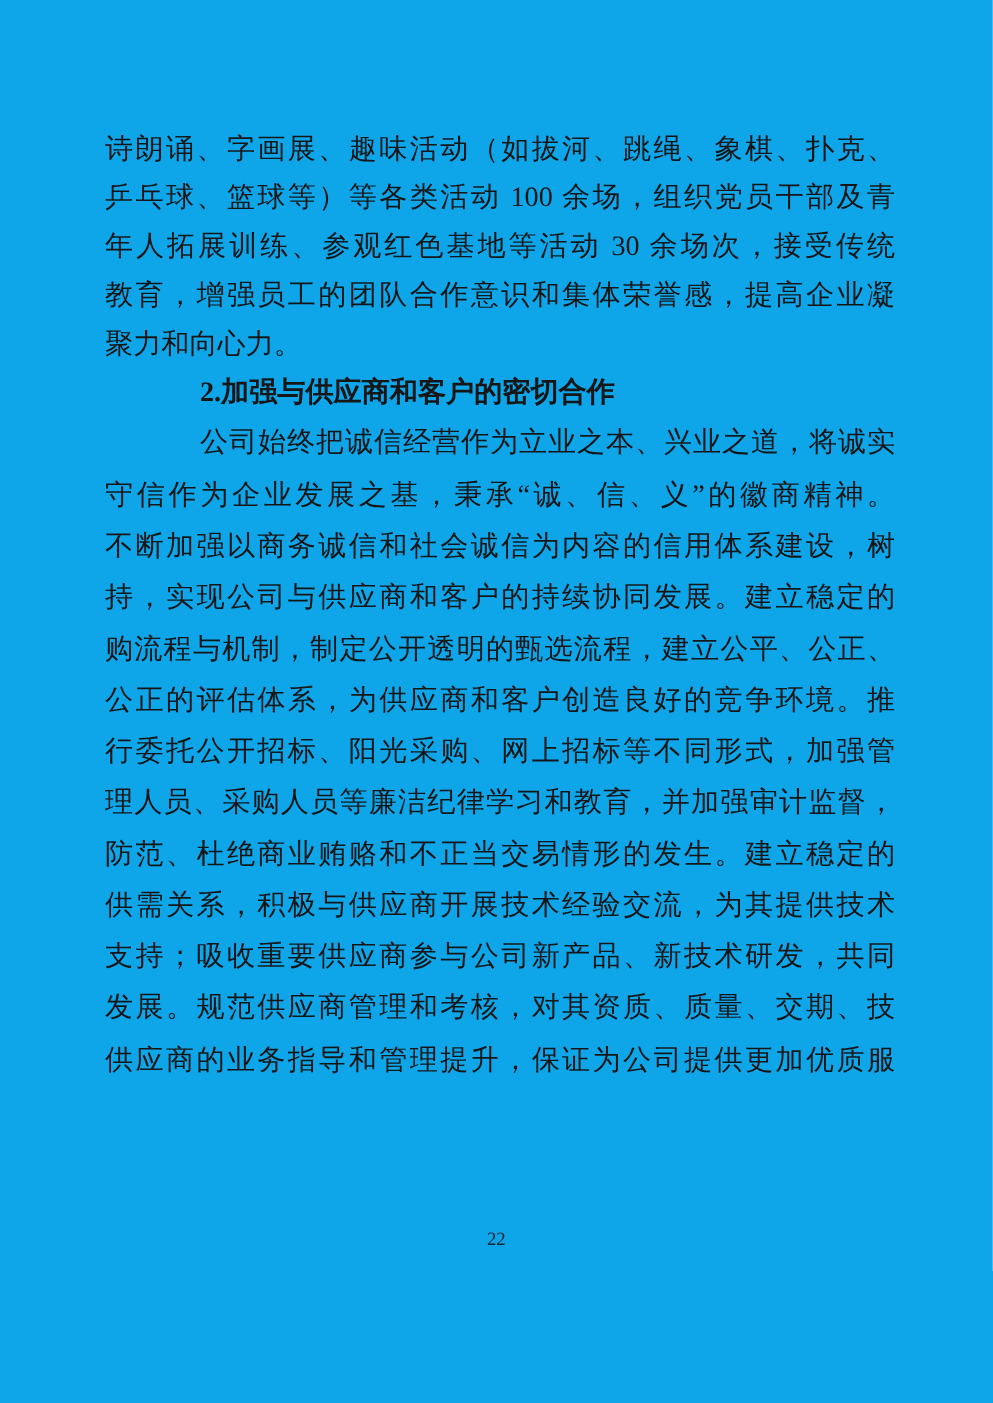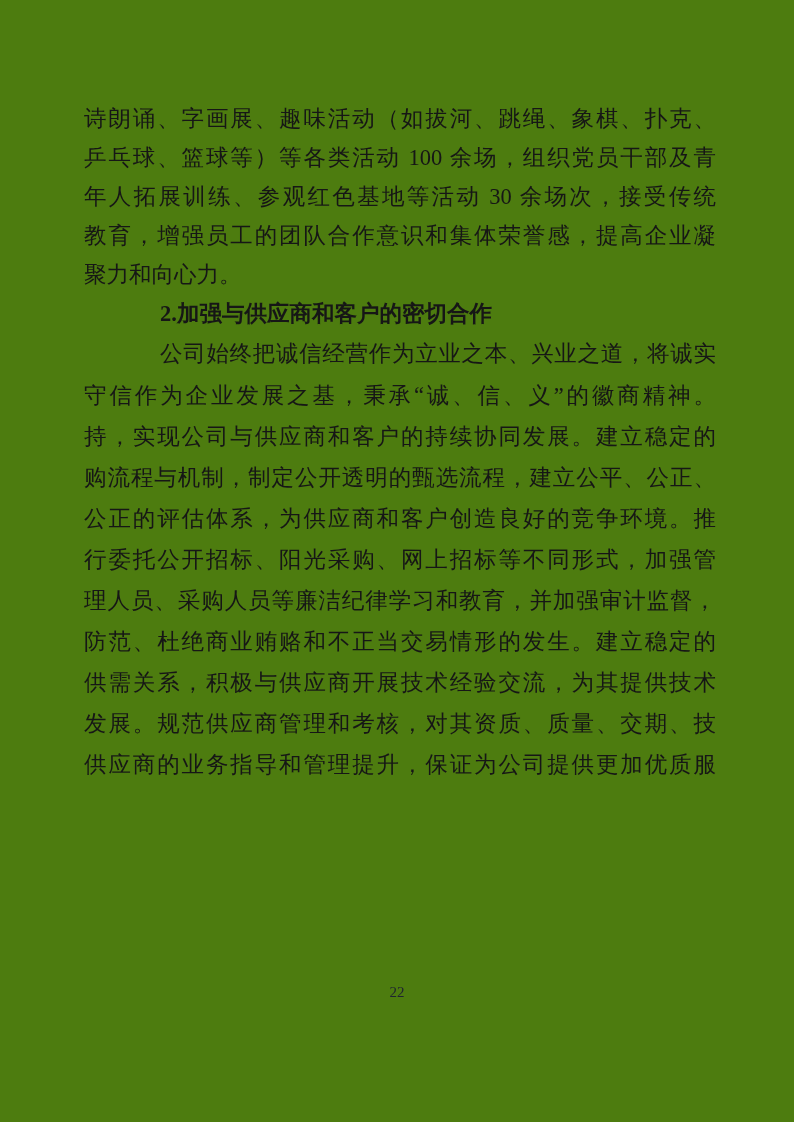--- a/index.html
+++ b/index.html
@@ -4,21 +4,21 @@
 <style>
   html, body { margin: 0; padding: 0; }
   body {
     width: 794px; height: 1122px;
     background: #ffffff;
     position: relative;
     font-family: "Liberation Serif", "DejaVu Serif", serif;
   }
   .page {
     position: absolute; inset: 0;
-    background: #4d7c0f;
+    background: #0ea5e9;
     overflow: hidden;
     text-decoration: underline;
   }
   .doc {
     position: absolute;
     left: 84px; top: 100px; width: 632px;
     color: #161616;
   }
   .block { margin: 0; }
   .line {
@@ -54,25 +54,27 @@
         <div class="line">年人拓展训练、参观红色基地等活动 30 余场次，接受传统</div>
         <div class="line">教育，增强员工的团队合作意识和集体荣誉感，提高企业凝</div>
         <div class="line no-fill">聚力和向心力。</div>
       </div>
       <div class="block heading-bold tight">
         <div class="line indent no-fill">2.加强与供应商和客户的密切合作</div>
       </div>
       <div class="block para wide">
         <div class="line indent">公司始终把诚信经营作为立业之本、兴业之道，将诚实</div>
         <div class="line">守信作为企业发展之基，秉承“诚、信、义”的徽商精神。</div>
+        <div class="line">不断加强以商务诚信和社会诚信为内容的信用体系建设，树</div>
         <div class="line">持，实现公司与供应商和客户的持续协同发展。建立稳定的</div>
         <div class="line">购流程与机制，制定公开透明的甄选流程，建立公平、公正、</div>
         <div class="line">公正的评估体系，为供应商和客户创造良好的竞争环境。推</div>
         <div class="line">行委托公开招标、阳光采购、网上招标等不同形式，加强管</div>
         <div class="line">理人员、采购人员等廉洁纪律学习和教育，并加强审计监督，</div>
         <div class="line">防范、杜绝商业贿赂和不正当交易情形的发生。建立稳定的</div>
         <div class="line">供需关系，积极与供应商开展技术经验交流，为其提供技术</div>
+        <div class="line">支持；吸收重要供应商参与公司新产品、新技术研发，共同</div>
         <div class="line">发展。规范供应商管理和考核，对其资质、质量、交期、技</div>
         <div class="line">供应商的业务指导和管理提升，保证为公司提供更加优质服</div>
       </div>
     </main>
   <footer class="page-number">22</footer>
 </div>
 
 </body></html>

